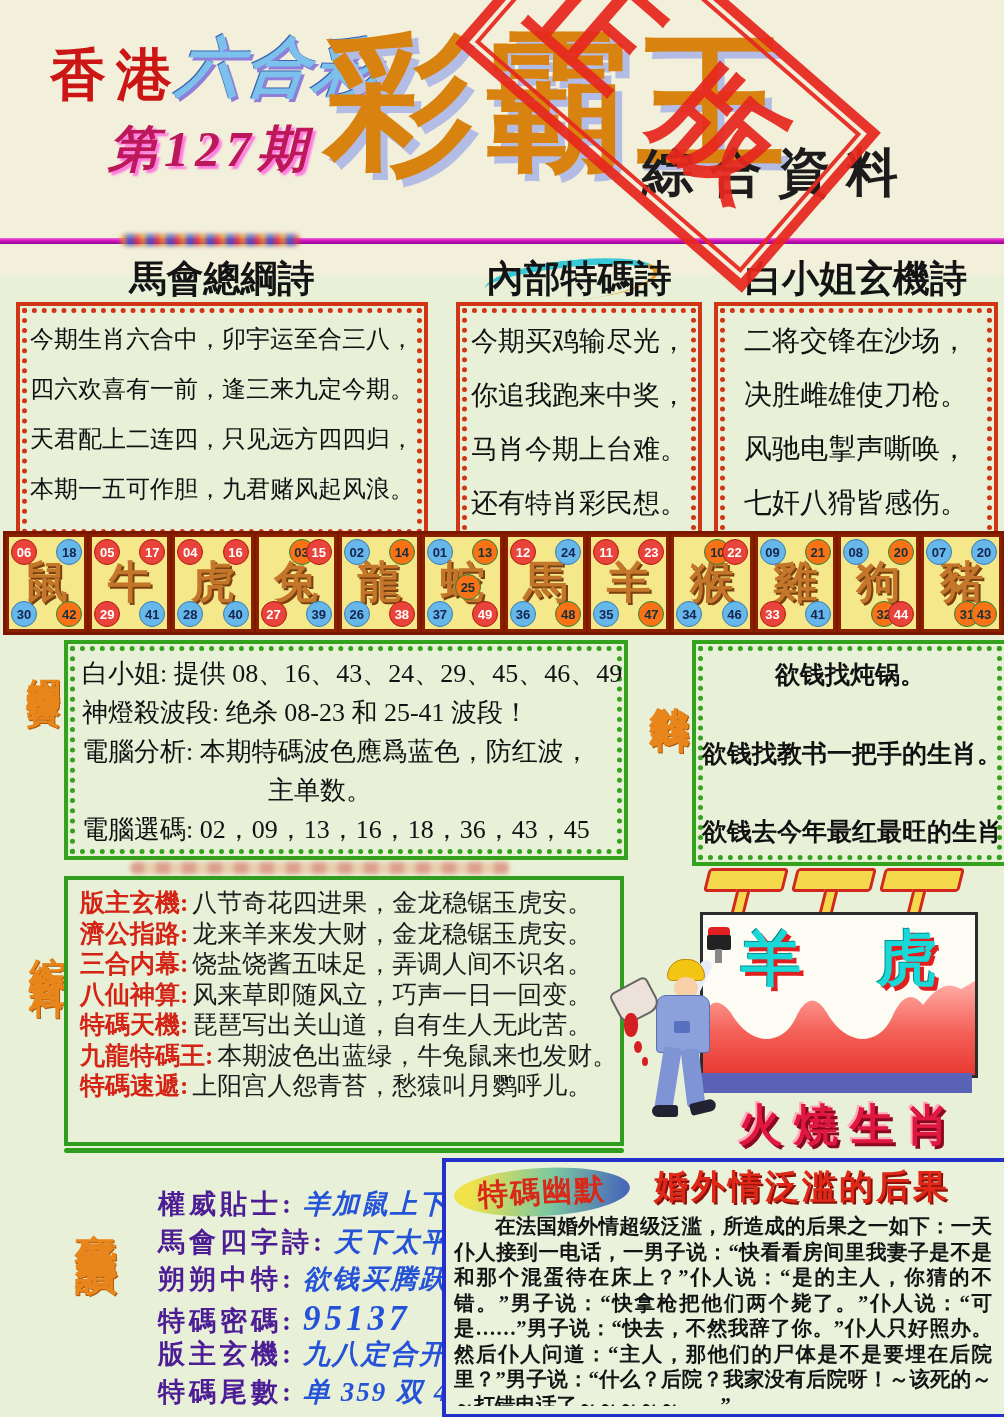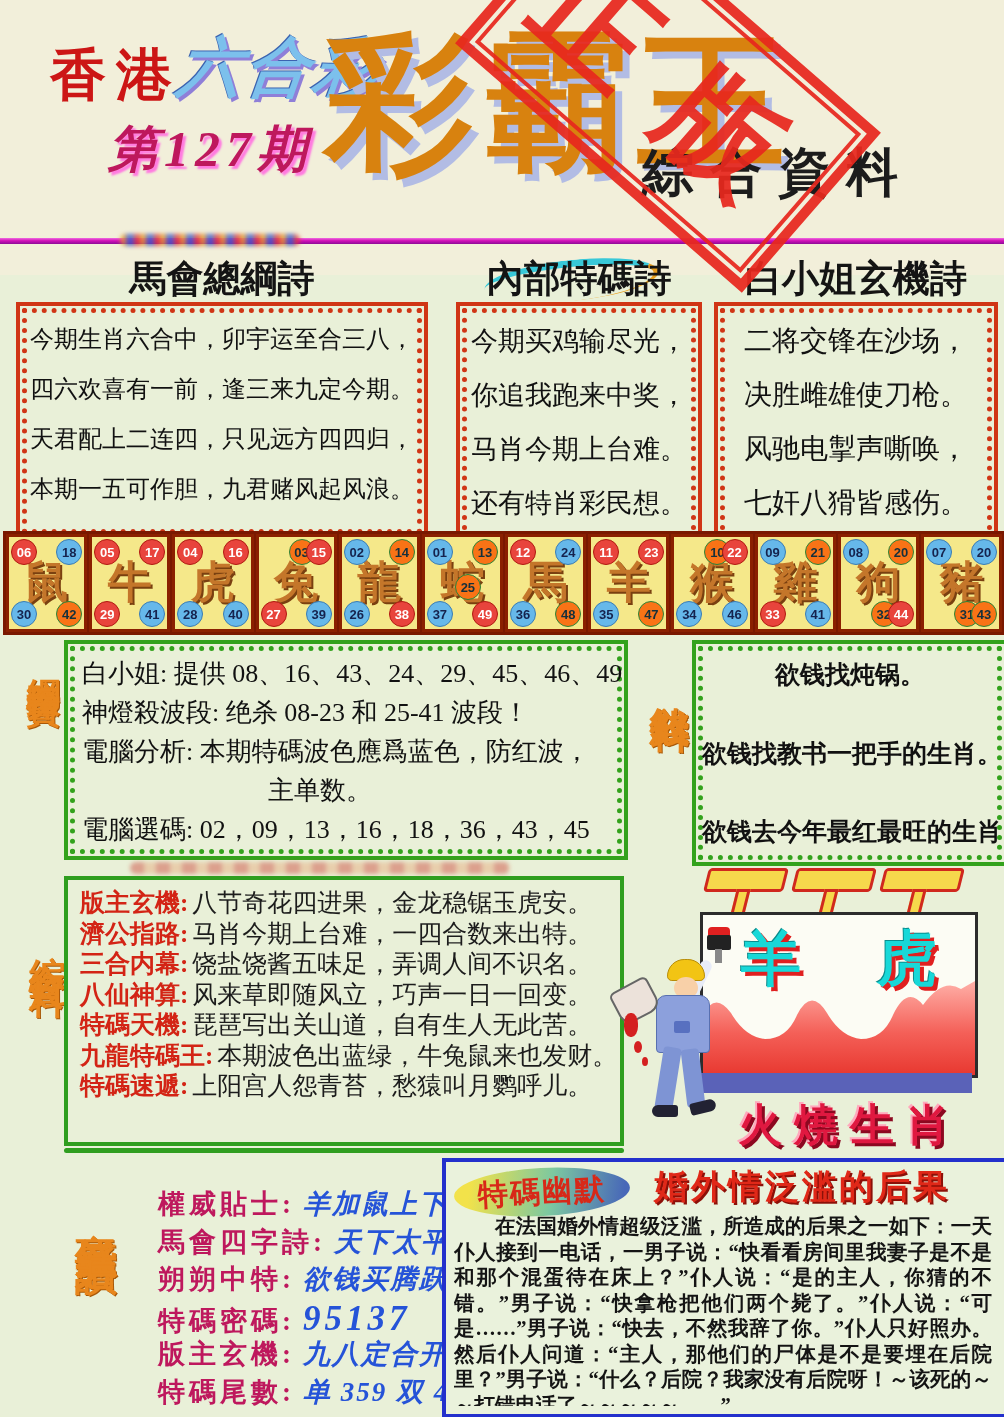--- a/index.html
+++ b/index.html
@@ -96,21 +96,21 @@
   .p-legR{left:72px;top:116px;width:18px;height:58px;background:#7e94d4;transform:rotate(-7deg);border-radius:4px;}
   .p-shoeL{left:40px;top:172px;width:26px;height:12px;background:#223;border-radius:8px 4px 4px 8px;}
   .p-shoeR{left:78px;top:168px;width:26px;height:12px;background:#223;border-radius:4px 8px 8px 4px;transform:rotate(-14deg);}
   .p-bucket{left:2px;top:50px;width:38px;height:32px;background:#ece2da;border:2px solid #666;border-radius:6px 6px 12px 12px;transform:rotate(-28deg);}
   .p-paint{left:12px;top:80px;width:14px;height:24px;background:#d42020;border-radius:45%;}
   .p-drip1{left:22px;top:108px;width:8px;height:12px;background:#d42020;border-radius:50%;}
   .p-drip2{left:30px;top:124px;width:6px;height:9px;background:#d42020;border-radius:50%;}
   
   .mr-rows{position:absolute;left:158px;top:1186px;width:300px;}
   .mr-row{height:37.5px;white-space:nowrap;}
-  .mr-lbl{font-size:27px;font-weight:bold;color:#be185d;letter-spacing:4px;}
+  .mr-lbl{font-size:27px;font-weight:bold;color:#4c1d95;letter-spacing:4px;}
   .mr-val{font-size:27px;font-weight:bold;font-style:italic;color:#2553d8;margin-left:8px;letter-spacing:2px;}
   .mr-val.big{font-size:35px;letter-spacing:4px;}
   
   .joke-box{position:absolute;left:442px;top:1158px;width:558px;height:252px;border:4px solid #2330cc;
             background:#eaf2dc;}
   .joke-badge{position:absolute;left:8px;top:6px;width:176px;height:48px;border-radius:50%;
               background:linear-gradient(100deg,#f2e24a 10%,#7cc8a0 55%,#4868b8 95%);
               display:flex;align-items:center;justify-content:center;transform:rotate(-3deg);}
   .joke-badge span{font-size:30px;font-weight:bold;color:#d82818;letter-spacing:2px;}
   .joke-title{position:absolute;left:208px;top:2px;font-size:34px;font-weight:bold;color:#e02818;
@@ -272,21 +272,21 @@
         <div class="money-line">欲钱找教书一把手的生肖。</div>
         <div class="money-line">欲钱去今年最红最旺的生肖。</div>
       </div>
   </div>
 
   <div class="comp-artifact"></div>
   <div class="vlabel" style="left:22px;top:928px;font-size:36px;height:210px;letter-spacing:8px;">綜合資料</div>
   <div class="comp-box">
     <div class="comp-inner" id="comp-rows">
         <div class="comp-row"><span class="lbl">版主玄機:</span><span>八节奇花四进果，金龙稳锯玉虎安。</span></div>
-        <div class="comp-row"><span class="lbl">濟公指路:</span><span>马肖今期上台难，一四合数来出特。</span></div>
+        <div class="comp-row"><span class="lbl">濟公指路:</span><span>龙来羊来发大财，金龙稳锯玉虎安。</span></div>
         <div class="comp-row"><span class="lbl">三合内幕:</span><span>饶盐饶酱五味足，弄调人间不识名。</span></div>
         <div class="comp-row"><span class="lbl">八仙神算:</span><span>风来草即随风立，巧声一日一回变。</span></div>
         <div class="comp-row"><span class="lbl">特碼天機:</span><span>琵琶写出关山道，自有生人无此苦。</span></div>
         <div class="comp-row"><span class="lbl">九龍特碼王:</span><span>本期波色出蓝绿，牛兔鼠来也发财。</span></div>
         <div class="comp-row"><span class="lbl">特碼速遞:</span><span>上阳宫人怨青苔，愁猿叫月鹦呼儿。</span></div>
       </div>
   </div>
   <div class="comp-underline"></div>
 
   <div class="lamp" style="left:706px;top:868px;"></div>

